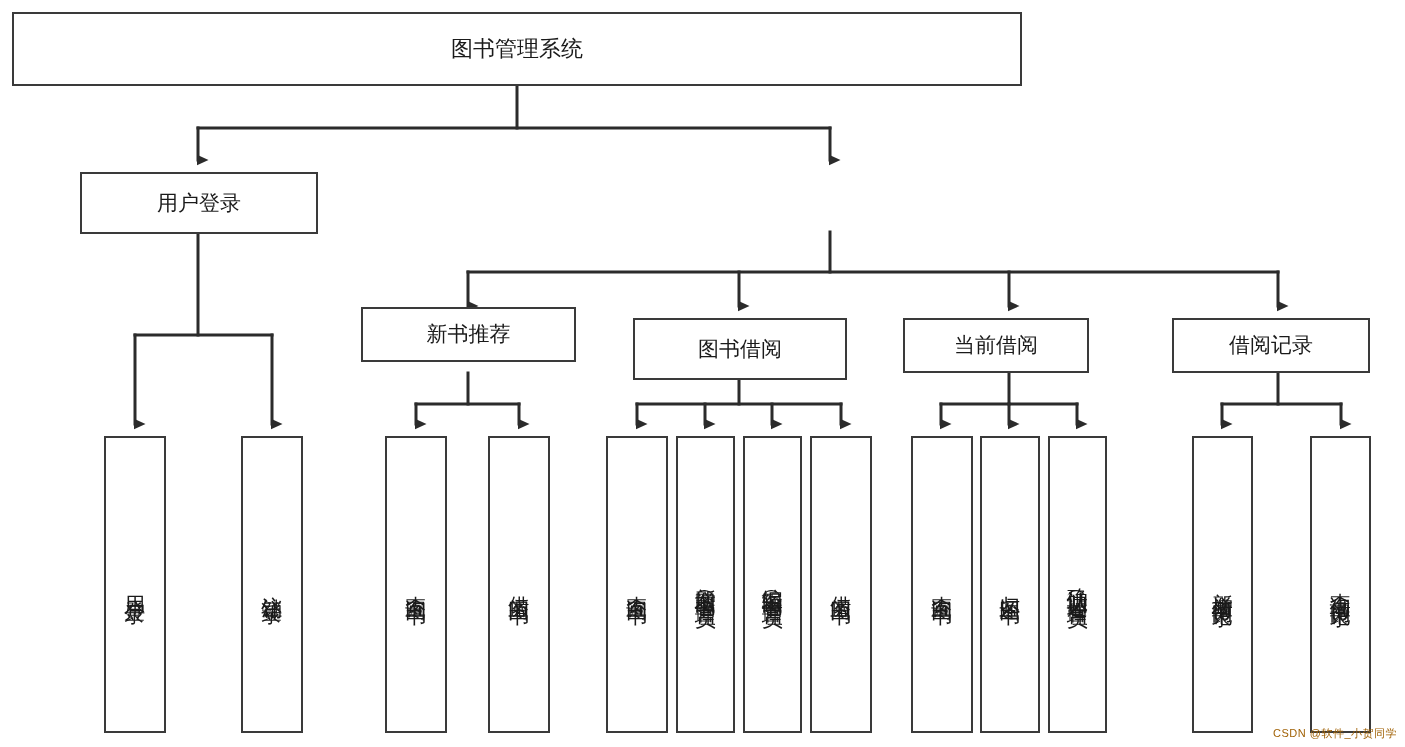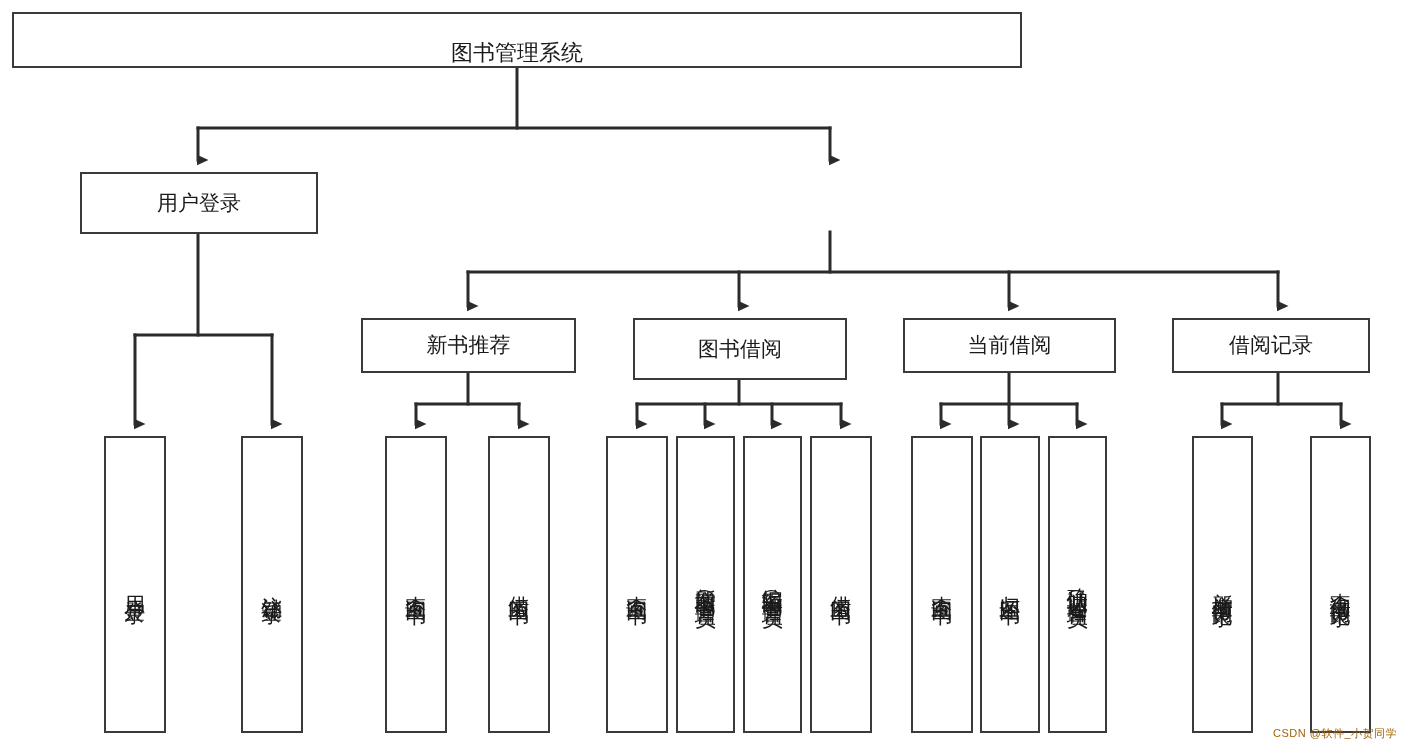--- a/index.html
+++ b/index.html
@@ -133,38 +133,38 @@
     </g>
 
     <g stroke="#2b2b2b" stroke-width="3" fill="none" stroke-linecap="square">
       <path d="M 1278 373 L 1278 404"></path>
       <path d="M 1222 404 L 1341 404"></path>
       <path d="M 1222 404 L 1222 424" marker-end="url(#arrow)"></path>
       <path d="M 1341 404 L 1341 424" marker-end="url(#arrow)"></path>
     </g>
   </svg>
 
-  <div class="node root horizontal" style="left:12px; top:12px; width:1010px; height:56px;align-items:flex-end;">
+  <div class="node root horizontal" style="left:12px; top:12px; width:1010px; height:74px;">
     <span class="node-label">图书管理系统</span>
   </div>
 
   <div class="node horizontal" style="left:80px; top:172px; width:238px; height:62px;">
     <span class="node-label">用户登录</span>
   </div>
 
 
-  <div class="node horizontal" style="left:361px; top:318px; width:215px; height:55px;">
+  <div class="node horizontal" style="left:361px; top:307px; width:215px; height:55px;">
     <span class="node-label">新书推荐</span>
   </div>
 
   <div class="node horizontal" style="left:633px; top:318px; width:214px; height:62px;">
     <span class="node-label">图书借阅</span>
   </div>
 
-  <div class="node horizontal" style="left:903px; top:318px; width:213px; height:55px;">
+  <div class="node horizontal" style="left:903px; top:318px; width:186px; height:55px;">
     <span class="node-label">当前借阅</span>
   </div>
 
   <div class="node horizontal" style="left:1172px; top:318px; width:198px; height:55px;">
     <span class="node-label">借阅记录</span>
   </div>
 
   <div class="node vertical" style="left:104px; top:436px; width:62px; height:297px;">
     <span class="node-label">用户登录</span>
   </div>

